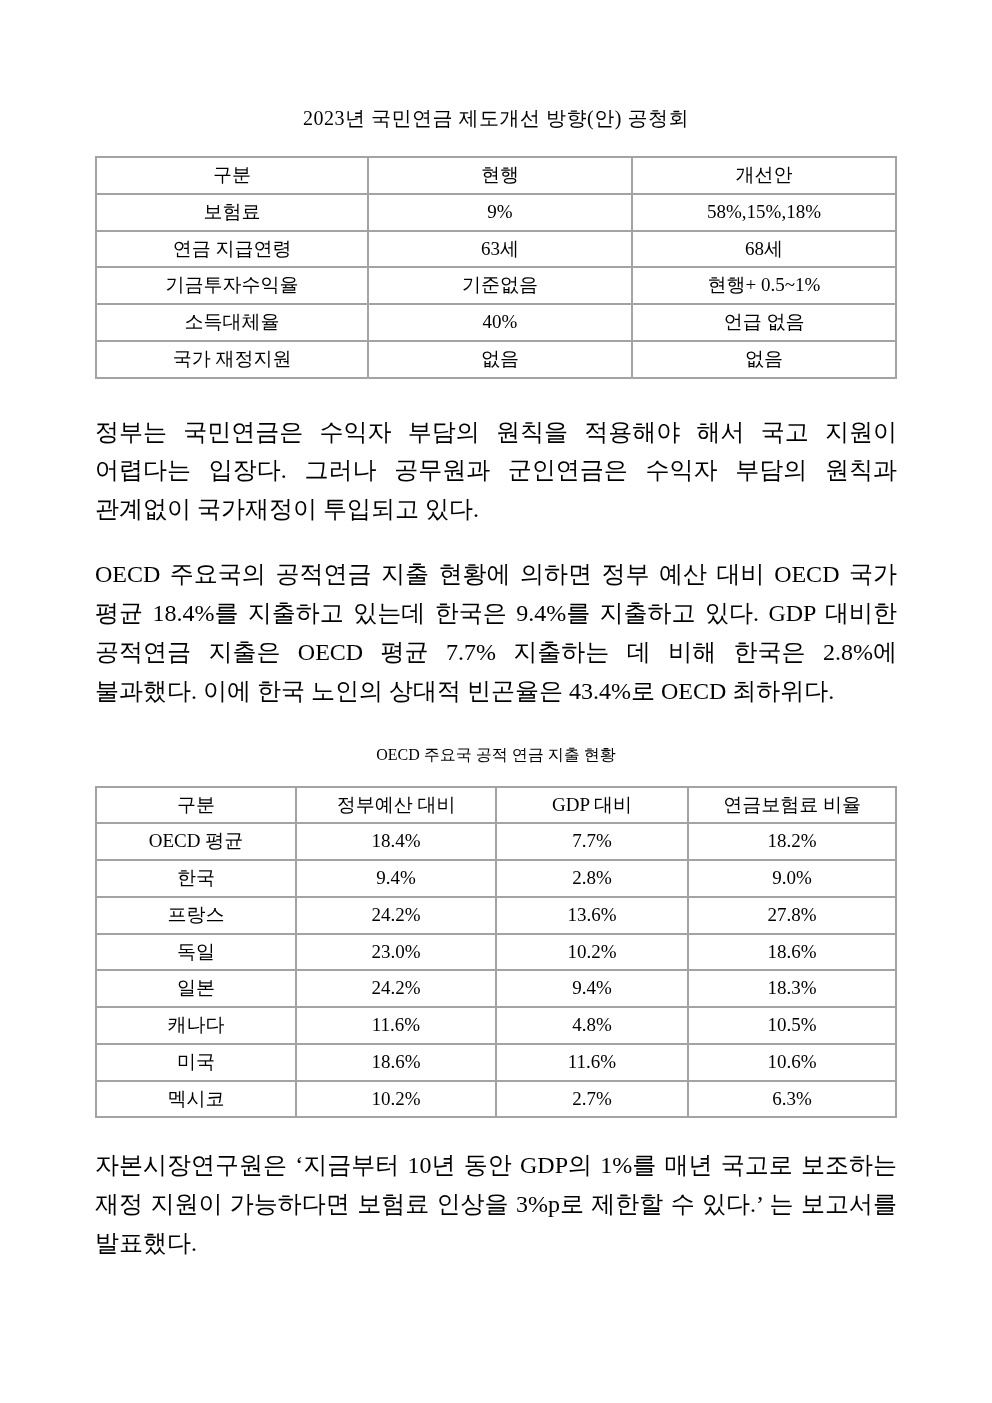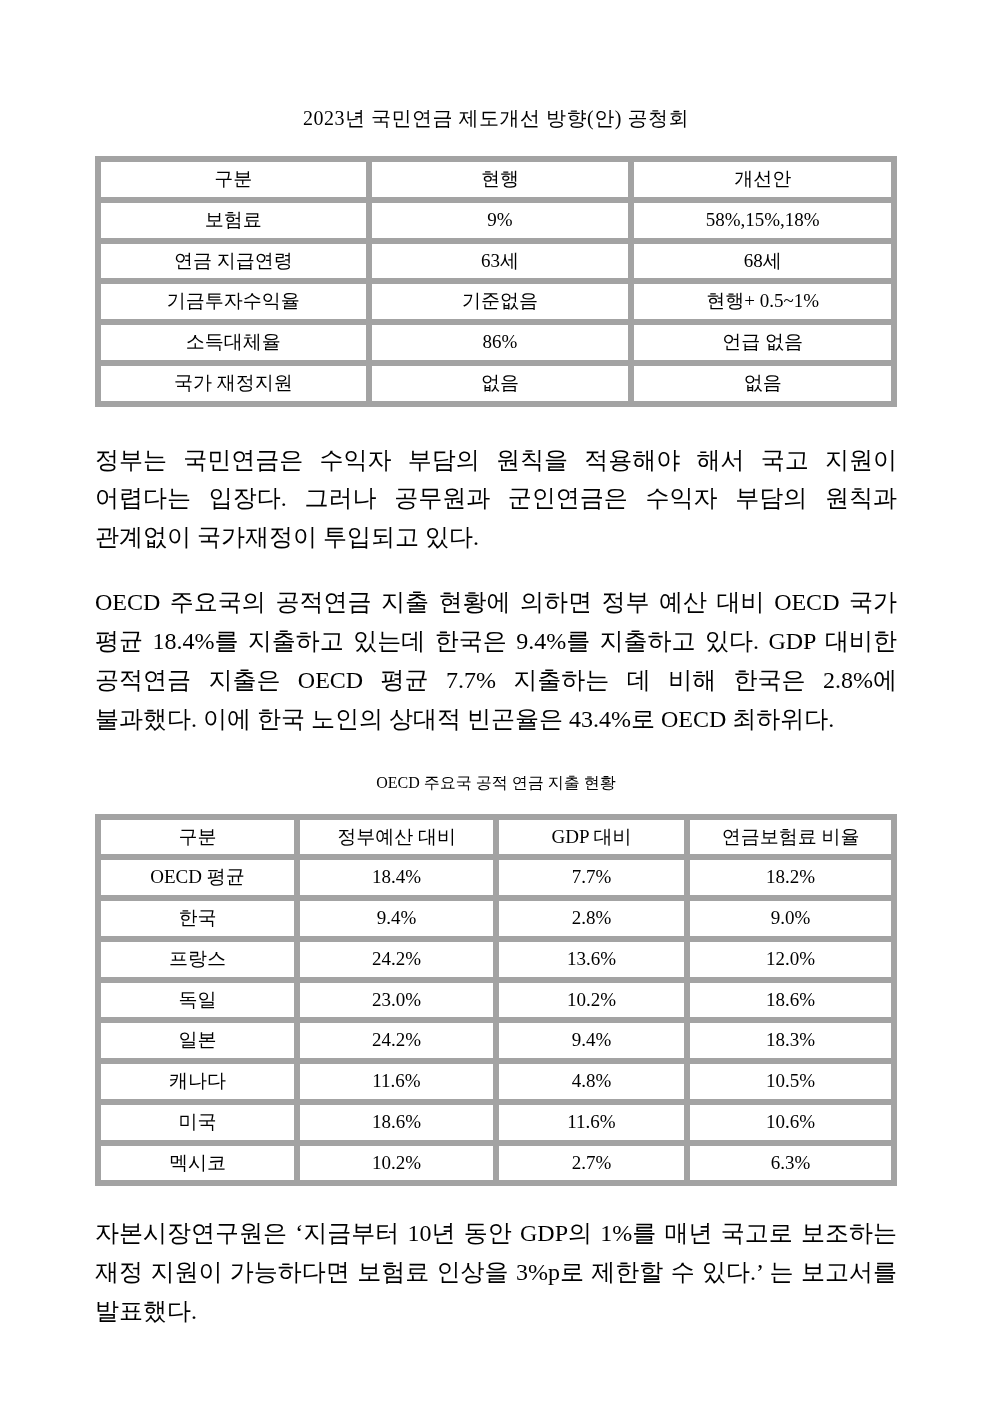--- a/index.html
+++ b/index.html
@@ -26,21 +26,21 @@
     letter-spacing: 0.5px;
     margin: 0 0 24px 0;
     font-weight: normal;
   }
   table {
     border-collapse: collapse;
     width: 100%;
     table-layout: fixed;
   }
   table td {
-    border: 6px solid #a3a3a3;
+    border: 2px solid #a3a3a3;
     text-align: center;
     font-size: 19px;
     padding: 5px 4px 6px 4px;
     line-height: 1.25;
   }
   .table1 {
     margin-bottom: 34px;
   }
   .table1 col.c1 { width: 34%; }
   .table1 col.c2 { width: 33%; }
@@ -103,21 +103,21 @@
         <td>63세</td>
         <td>68세</td>
       </tr>
       <tr>
         <td>기금투자수익율</td>
         <td>기준없음</td>
         <td>현행+ 0.5~1%</td>
       </tr>
       <tr>
         <td>소득대체율</td>
-        <td>86%</td>
+        <td>40%</td>
         <td>언급 없음</td>
       </tr>
       <tr>
         <td>국가 재정지원</td>
         <td>없음</td>
         <td>없음</td>
       </tr>
     </tbody>
   </table>
 
@@ -152,21 +152,21 @@
       <tr>
         <td>한국</td>
         <td>9.4%</td>
         <td>2.8%</td>
         <td>9.0%</td>
       </tr>
       <tr>
         <td>프랑스</td>
         <td>24.2%</td>
         <td>13.6%</td>
-        <td>12.0%</td>
+        <td>27.8%</td>
       </tr>
       <tr>
         <td>독일</td>
         <td>23.0%</td>
         <td>10.2%</td>
         <td>18.6%</td>
       </tr>
       <tr>
         <td>일본</td>
         <td>24.2%</td>

